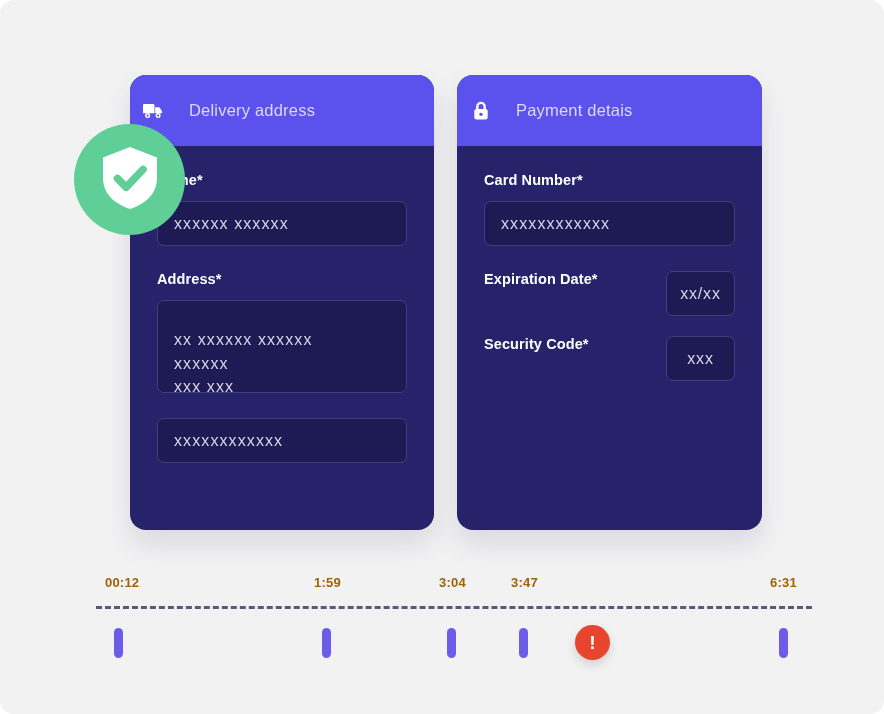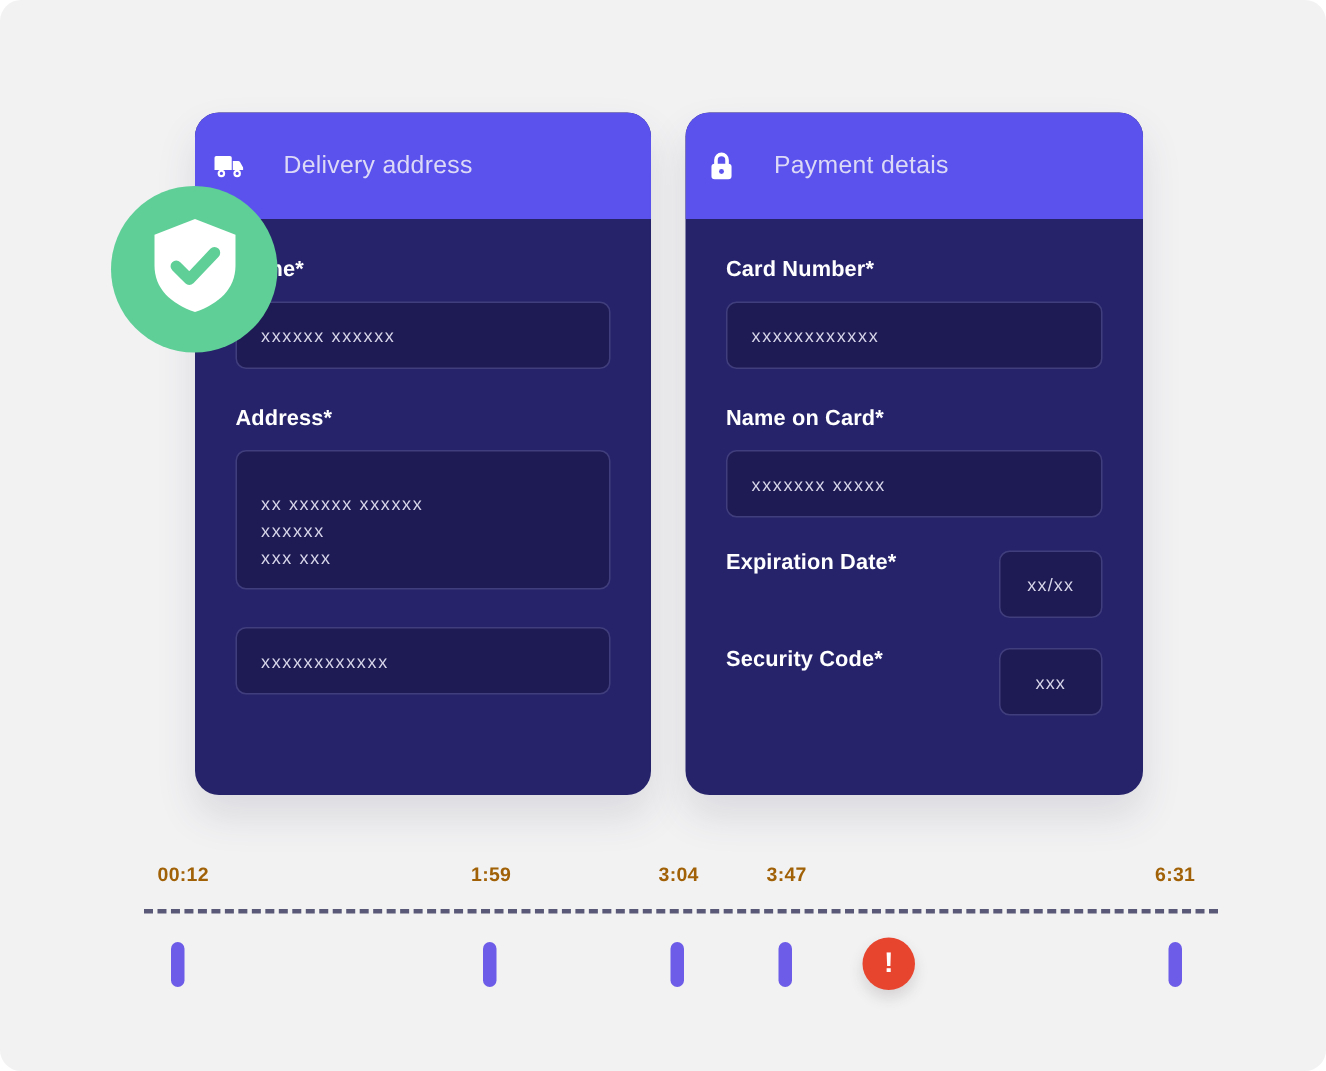--- a/index.html
+++ b/index.html
@@ -83,21 +83,21 @@
     font-weight: bold;
     letter-spacing: 0.1px;
   }
 
   .input-box {
     margin-top: 13px;
     background: #1e1b54;
     border: 1px solid #413e7d;
     border-radius: 7px;
     color: #d8d6ea;
-    font-size: 12px;
+    font-size: 16px;
     letter-spacing: 1.1px;
     padding: 0 16px;
     display: flex;
     align-items: center;
   }
 
   .input-single { height: 45px; }
 
   .input-area {
     height: 93px;
@@ -251,24 +251,20 @@
       <span class="card-header-title">Payment detais</span>
     </div>
 
     <div class="card-body">
 
       <div class="field-block">
         <div class="field-label">Card Number*</div>
         <div class="input-box input-single">xxxxxxxxxxxx</div>
       </div>
 
-      <div class="field-block tight">
-        <div class="field-label">Name on Card*</div>
-        <div class="input-box input-single">xxxxxxx xxxxx</div>
-      </div>
 
       <div class="field-row">
         <div class="field-label">Expiration Date*</div>
         <div class="input-box input-single input-small">xx/xx</div>
       </div>
 
       <div class="field-row">
         <div class="field-label">Security Code*</div>
         <div class="input-box input-single input-small">xxx</div>
       </div>

